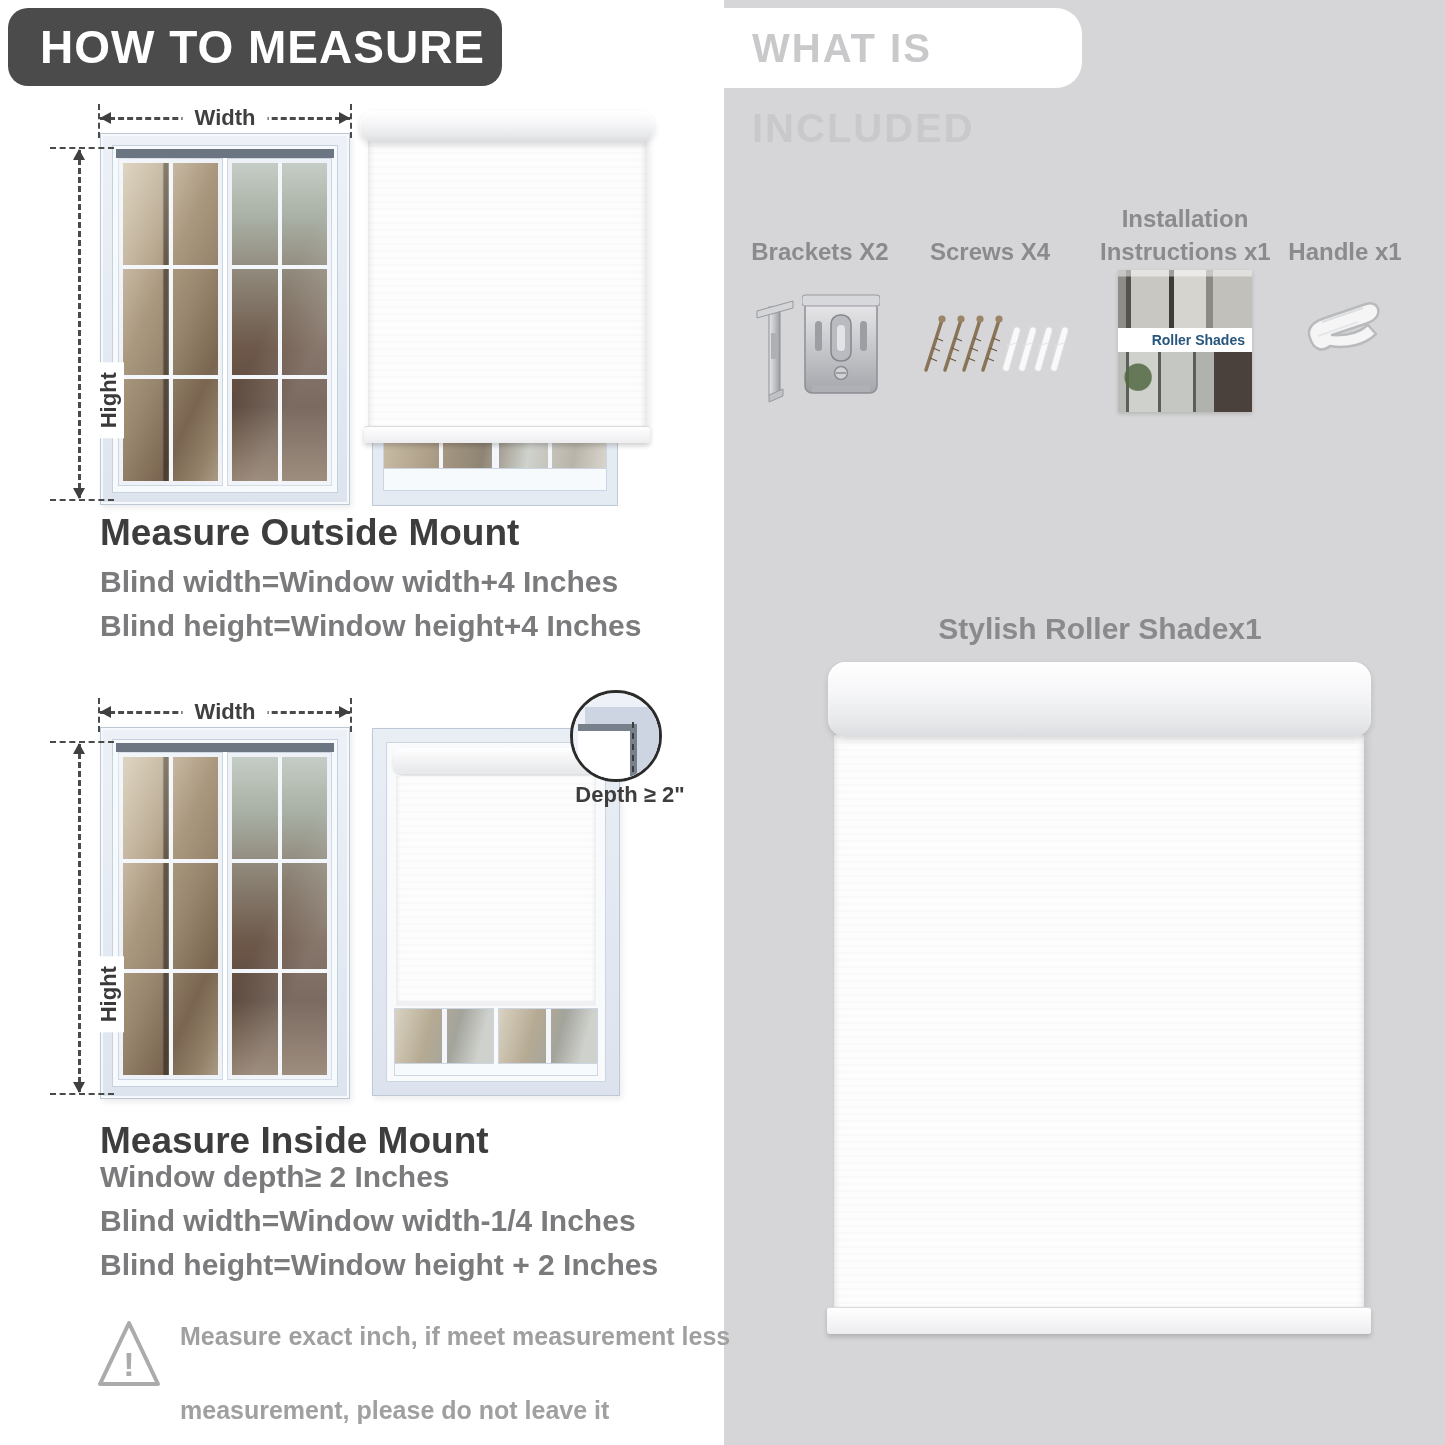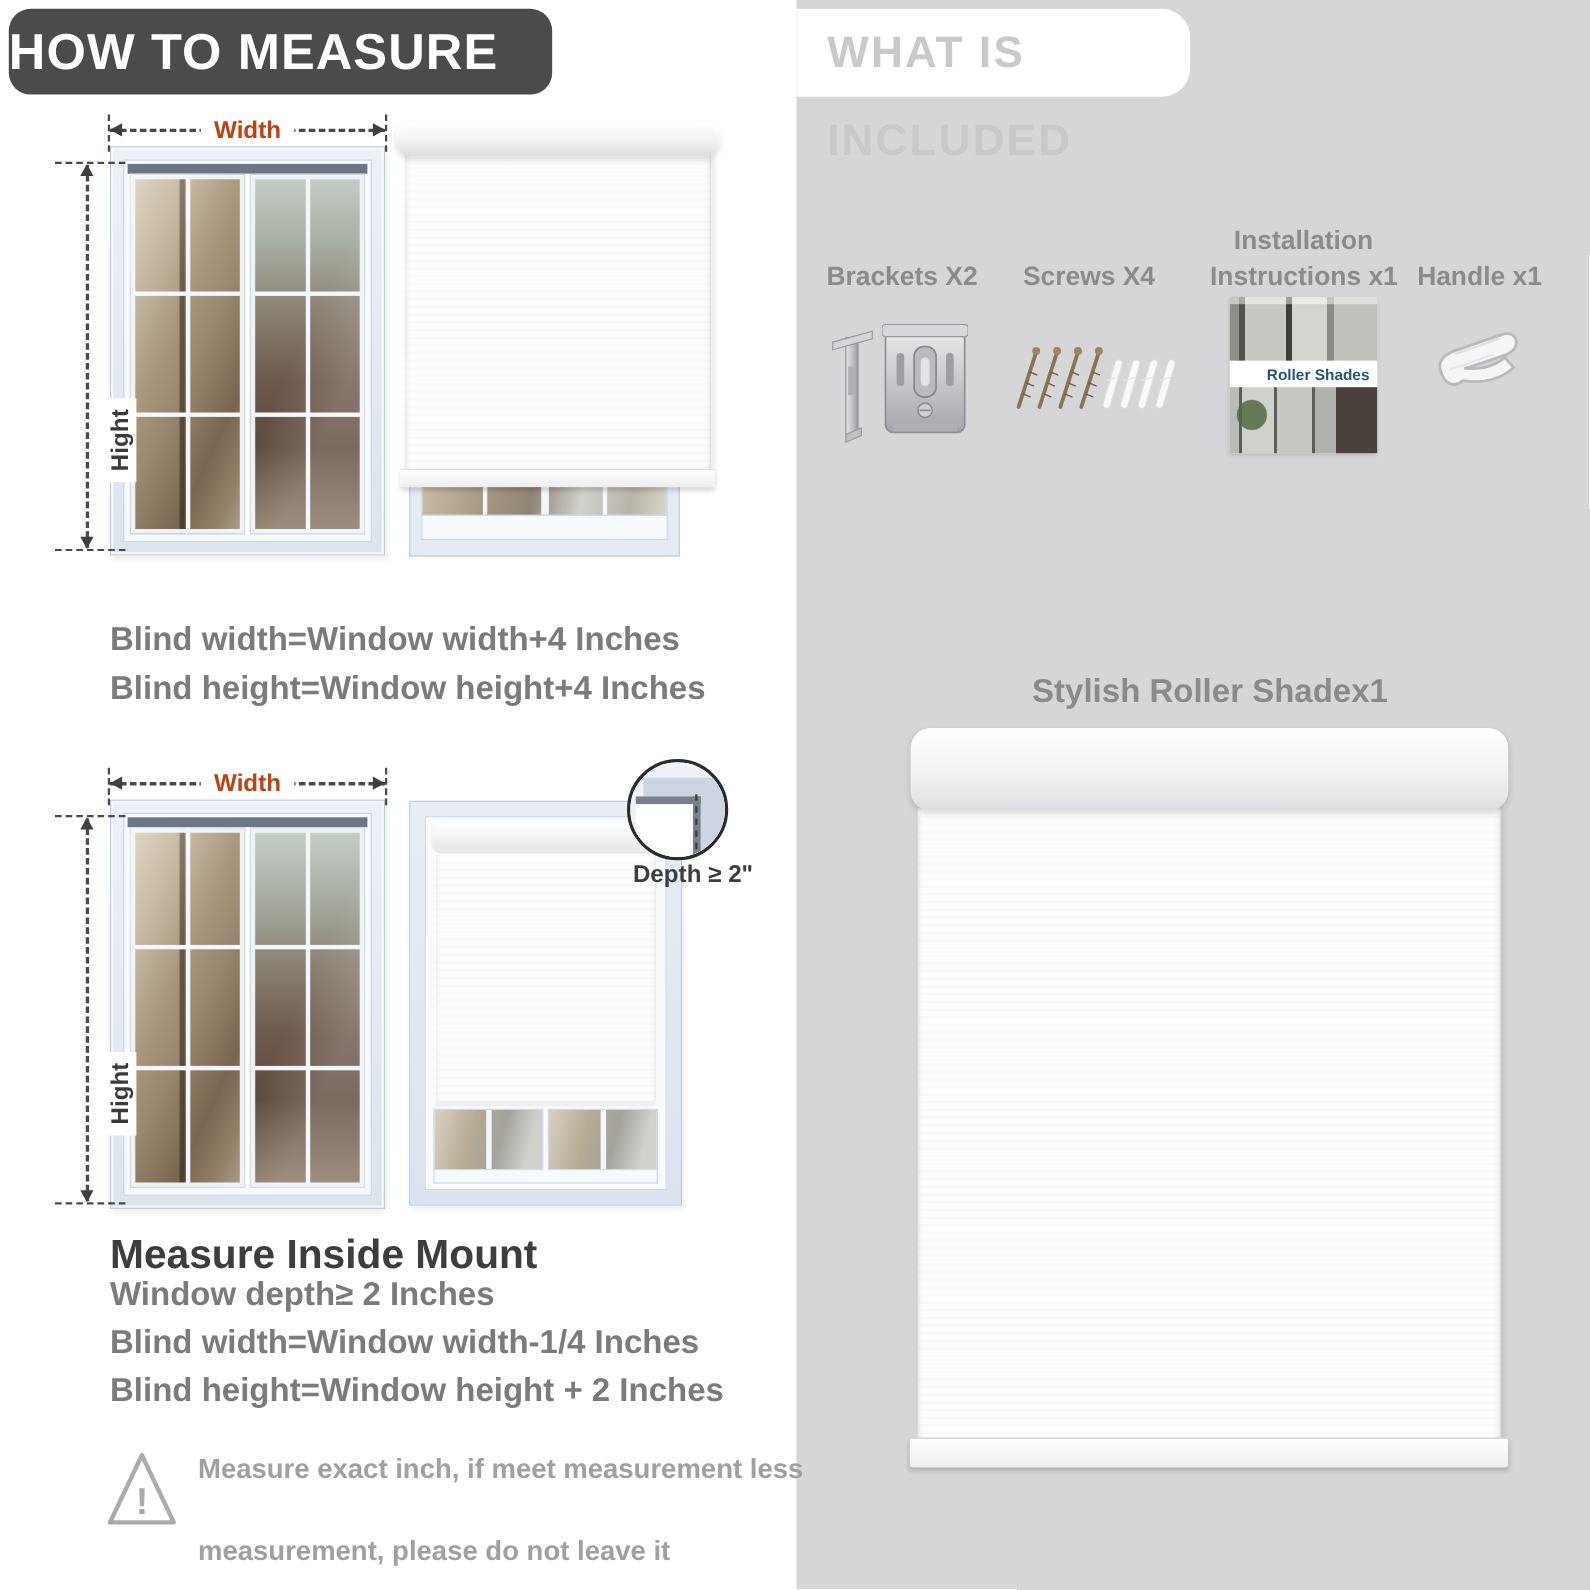--- a/index.html
+++ b/index.html
@@ -6,21 +6,21 @@
   .canvas{position:relative;width:1445px;height:1445px;background:#ffffff;overflow:hidden;
           font-family:"Liberation Sans","DejaVu Sans",sans-serif;font-weight:bold;}
   .abs{position:absolute;}
   .t{position:absolute;font-weight:bold;white-space:nowrap;}
 
   
   .right-panel{position:absolute;left:724px;top:0;width:721px;height:1445px;background:#d6d6d8;}
 
   
   .badge-how{position:absolute;left:8px;top:8px;width:494px;height:78px;background:#4b4b4b;
-             border-radius:20px;color:#ffffff;font-size:46px;line-height:78px;
+             border-radius:20px;color:#ffffff;font-size:46px;line-height:78px;padding-left:32px;
              letter-spacing:1px;box-sizing:border-box;}
   .badge-inc{position:absolute;left:724px;top:8px;width:358px;height:80px;background:#ffffff;
              border-radius:0 26px 26px 0;color:#c9c9cb;font-size:40px;line-height:80px;
              padding-left:28px;letter-spacing:2px;box-sizing:border-box;}
 
   
   .window{position:absolute;width:250px;height:372px;background:linear-gradient(180deg,#edf1f7,#dde4ee);
           border:1px solid #bcc8d6;box-shadow:inset 0 0 0 2px #f6f9fc,2px 3px 6px rgba(0,0,0,.08);box-sizing:border-box;}
   .win-white{position:absolute;inset:11px;background:#f7fafc;border:1px solid #c6d1de;}
   .win-recess{position:absolute;left:3px;right:3px;top:3px;height:9px;background:#6b7682;}
@@ -41,21 +41,21 @@
       background:linear-gradient(115deg,rgba(255,255,255,.35) 0%,rgba(255,255,255,0) 28%,rgba(255,255,255,0) 62%,rgba(255,255,255,.18) 78%);}
 
   
   .h-measure{position:absolute;height:36px;}
   .hm-tick{position:absolute;top:0;height:34px;border-left:2px dashed #4a4a4a;}
   .hm-line{position:absolute;left:2px;right:2px;top:13px;border-top:3px dashed #4a4a4a;}
   .hm-ar{position:absolute;top:8px;width:0;height:0;border-top:6px solid transparent;border-bottom:6px solid transparent;}
   .hm-ar.l{left:2px;border-right:11px solid #3f3f3f;}
   .hm-ar.r{right:2px;border-left:11px solid #3f3f3f;}
   .hm-label{position:absolute;left:50%;top:1px;transform:translateX(-50%);background:#fff;
-            padding:0 12px;font-size:22px;color:#c2410c;line-height:26px;}
+            padding:0 12px;font-size:22px;color:#404040;line-height:26px;}
   .v-measure{position:absolute;width:34px;}
   .vm-line{position:absolute;left:14px;top:2px;bottom:2px;border-left:3px dashed #4a4a4a;}
   .vm-ar{position:absolute;left:9px;width:0;height:0;border-left:6px solid transparent;border-right:6px solid transparent;}
   .vm-ar.u{top:1px;border-bottom:11px solid #3f3f3f;}
   .vm-ar.d{bottom:1px;border-top:11px solid #3f3f3f;}
   .vm-tick{position:absolute;left:-14px;width:64px;border-top:2px dashed #4a4a4a;}
   .vm-label{position:absolute;top:50%;left:15px;transform:translate(-50%,-50%) ;background:#fff;
             writing-mode:vertical-rl;text-orientation:mixed;rotate:180deg;
             padding:10px 2px;font-size:22px;color:#3a3a3a;}
 
@@ -164,20 +164,21 @@
   </div>
 
   <div class="mini-window" style="left:372px;top:430px;width:246px;height:76px;">
     <div class="mini-glass"></div>
     <div class="mini-band"></div>
   </div>
   <div class="fabric" style="left:368px;top:138px;width:278px;height:290px;"></div>
   <div class="cassette" style="left:360px;top:111px;width:294px;height:31px;"></div>
   <div class="rail" style="left:364px;top:426px;width:286px;height:16px;"></div>
 
+  <div class="t title" style="left:100px;top:512px;">Measure Outside Mount</div>
   <div class="t formula" style="left:100px;top:565px;">Blind width=Window width+4 Inches</div>
   <div class="t formula" style="left:100px;top:609px;">Blind height=Window height+4 Inches</div>
 
   <div class="window" style="left:100px;top:727px;">
     <div class="win-white">
       <div class="win-recess"></div>
       <div class="glazing">
         <div class="casement cas-l"></div>
         <div class="casement cas-r"></div>
       </div>

